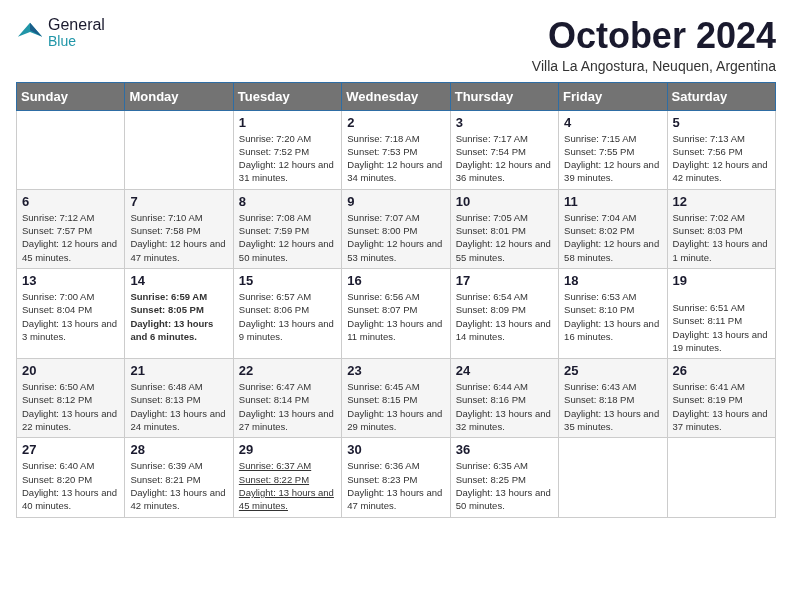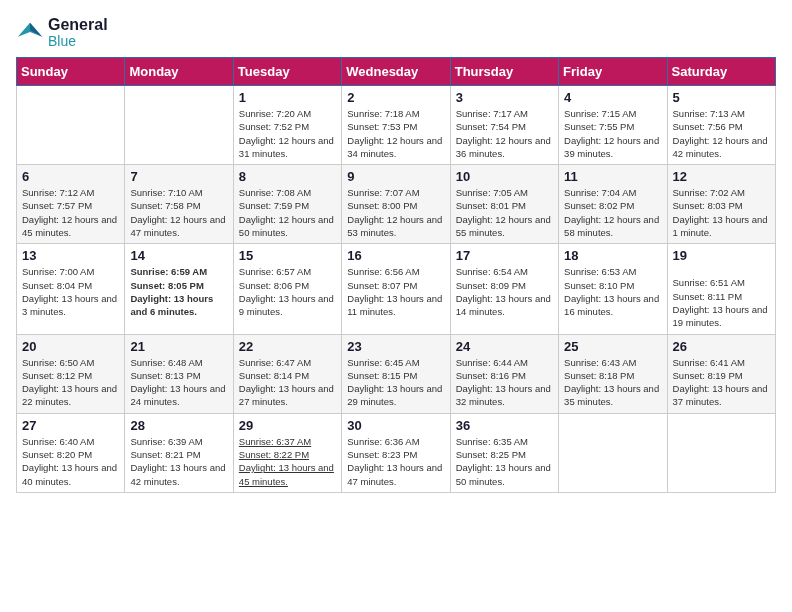--- a/index.html
+++ b/index.html
@@ -38,21 +38,21 @@
       font-size: 14px;
       color: #333;
       margin-top: 2px;
     }
     .calendar {
       width: 100%;
       border-collapse: collapse;
       border: 1px solid #ccc;
     }
     .calendar th {
-      background-color: #be185d;
+      background-color: #737373;
       color: #fff;
       font-size: 13px;
       font-weight: bold;
       padding: 6px 4px;
       text-align: left;
       border: 1px solid #2e6da4;
     }
     .calendar td {
       vertical-align: top;
       padding: 4px 5px;
@@ -85,23 +85,27 @@
 </head>
 <body>
 
 <div class="header">
   <div class="logo">
     <svg class="logo-bird" viewBox="0 0 30 30" xmlns="http://www.w3.org/2000/svg">
       <polygon points="15,5 28,20 15,15 2,20" fill="#2196a8"></polygon>
       <polygon points="15,5 28,20 15,13" fill="#1a5e8a"></polygon>
     </svg>
     <div>
-      <div style="font-size:16px;font-weight:bold;color:#1a1a2e;line-height:1.1;">General</div>
+      <div style="font-size:16px;font-weight:normal;color:#1a1a2e;line-height:1.1;">General</div>
       <div style="font-size:14px;font-weight:normal;color:#2196a8;line-height:1.1;">Blue</div>
     </div>
+  </div>
+  <div class="title-section">
+    <div class="month-title">October 2024</div>
+    <div class="subtitle">Villa La Angostura, Neuquen, Argentina</div>
   </div>
 </div>
 
 <table class="calendar">
   <thead>
     <tr>
 
     <th>Sunday</th>
         <th>Monday</th>
         <th>Tuesday</th>

